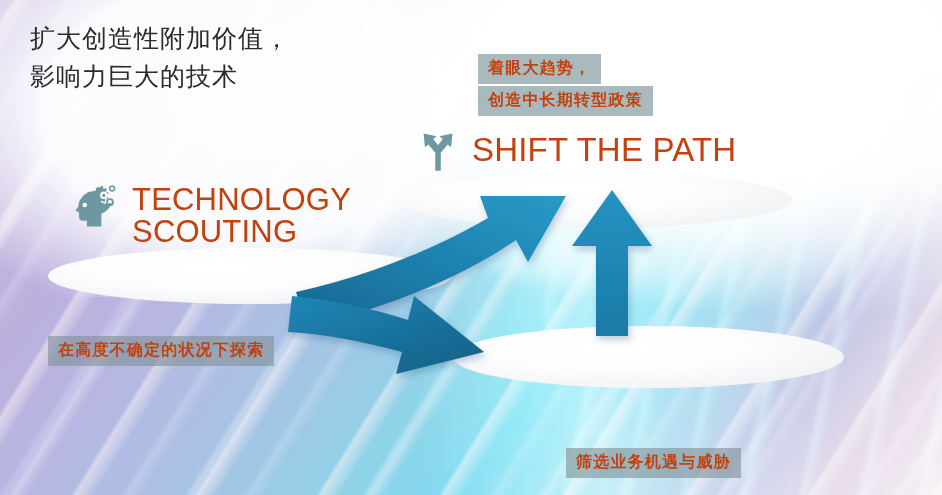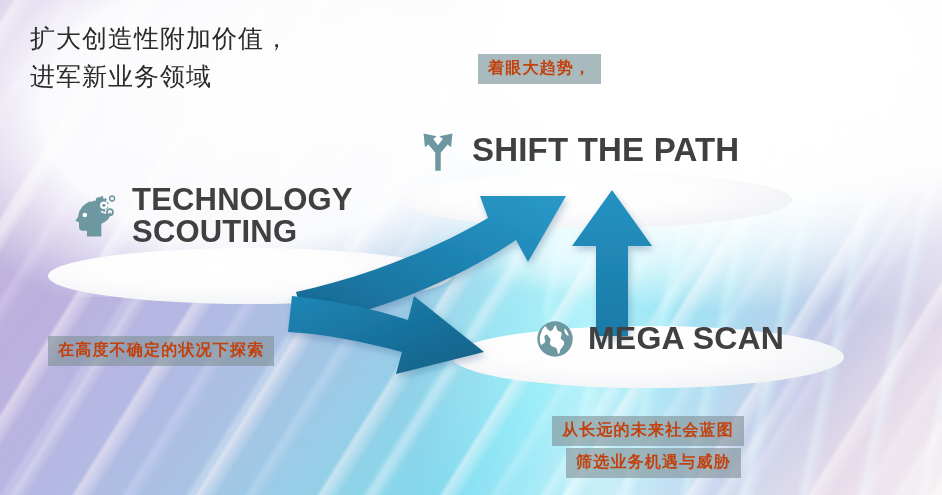--- a/index.html
+++ b/index.html
@@ -92,24 +92,24 @@
 
   #plat-shift{left:400px;top:172px;width:392px;height:56px;}
   #plat-tech {left:48px; top:248px;width:404px;height:56px;}
   #plat-mega {left:452px;top:326px;width:392px;height:62px;}
 
   
   .arrows{position:absolute;inset:0;}
 
   
   .node-label{position:absolute;display:flex;align-items:center;gap:12px;}
-  .node-text{color:#404040;font-weight:bold;letter-spacing:.2px;line-height:1.04;}
+  .node-text{color:#c2410c;font-weight:normal;letter-spacing:.2px;line-height:1.04;}
   #lbl-shift{left:416px;top:128px;}
   #lbl-shift .node-text{font-size:33px;}
-  #lbl-tech{left:74px;top:182px;align-items:center;}
+  #lbl-tech{left:74px;top:182px;align-items:flex-start;}
   #lbl-tech .node-text{font-size:31px;padding-top:2px;}
   #lbl-mega{left:534px;top:318px;}
   #lbl-mega .node-text{font-size:32px;}
   .icon-teal{fill:#6e98a1;display:block;}
 
   
   #title{position:absolute;left:30px;top:20px;font-size:25px;line-height:1.5;
     color:#2b2b2b;font-weight:normal;letter-spacing:1px;}
   #title div{white-space:nowrap;}
 
@@ -206,21 +206,21 @@
                L 572 246
                L 612 190
                L 652 246
                L 628 246
                L 628 336 Z" fill="url(#agrad3)"></path>
     </g>
   </svg>
 
   <div id="title">
     <div>扩大创造性附加价值，</div>
-    <div>进军新业务领域</div>
+    <div>影响力巨大的技术</div>
   </div>
 
   <div class="node-label" id="lbl-shift">
     <span>
       <svg class="icon-teal" width="44" height="44" viewBox="0 0 64 64" aria-hidden="true">
         <path d="M28 62 h8 V36 l10-12 5 4 2-20 -19 4 5 4 -7 9 -7 -9 5 -4 -19 -4 2 20 5 -4 10 12 Z"></path>
       </svg>
     </span>
     <span class="node-text">SHIFT THE PATH</span>
   </div>
@@ -239,37 +239,21 @@
         <circle cx="53" cy="9" r="3.4" fill="none" stroke="#6e98a1" stroke-width="2"></circle>
         <circle cx="50" cy="28" r="4.2" fill="none" stroke="#6e98a1" stroke-width="2.4"></circle>
       </svg>
     </span>
     <span class="node-text">
       <span>TECHNOLOGY</span><br>
       <span>SCOUTING</span>
     </span>
   </div>
 
-  <div class="node-label" id="lbl-mega">
-    <span>
-      <svg class="icon-teal" width="42" height="42" viewBox="0 0 64 64" aria-hidden="true">
-        <circle cx="32" cy="32" r="27"></circle>
-        <g fill="#ffffff">
-          <path d="M17 12 c3 2 2 5 5 6 3 1 3 4 1 6 -2 2 -6 1 -7 4 -1 3 2 5 1 8 -1 3 -5 3 -6 6
-                   -3-6 -3-14 0-20 1-4 4-8 6-10 Z"></path>
-          <path d="M33 11 c2 3 1 6 3 8 2 2 5 1 6 4 1 3-2 5-1 8 1 3 5 3 5 7 0 4-3 6-5 9
-                   -2 3-1 7-4 8 -2-3 -1-7 -3-9 -3-3 -7-2 -9-5 -2-3 1-6 0-9 -1-3 -5-4 -4-8 1-4 6-4 8-7
-                   1-2 1-4 4-6 Z"></path>
-          <path d="M47 16 c3 3 5 7 6 11 -2 0 -4-1 -5-3 -1-3 -3-5 -1-8 Z"></path>
-        </g>
-      </svg>
-    </span>
-    <span class="node-text">MEGA SCAN</span>
-  </div>
 
   <div class="callout" id="co-shift-1">着眼大趋势，</div>
+  <div class="callout" id="co-shift-2">创造中长期转型政策</div>
 
   <div class="callout dim" id="co-tech-1">在高度不确定的状况下探索</div>
 
-  <div class="callout dim" id="co-mega-1">从长远的未来社会蓝图</div>
   <div class="callout dim" id="co-mega-2">筛选业务机遇与威胁</div>
 
 </div>
 
 </body></html>

